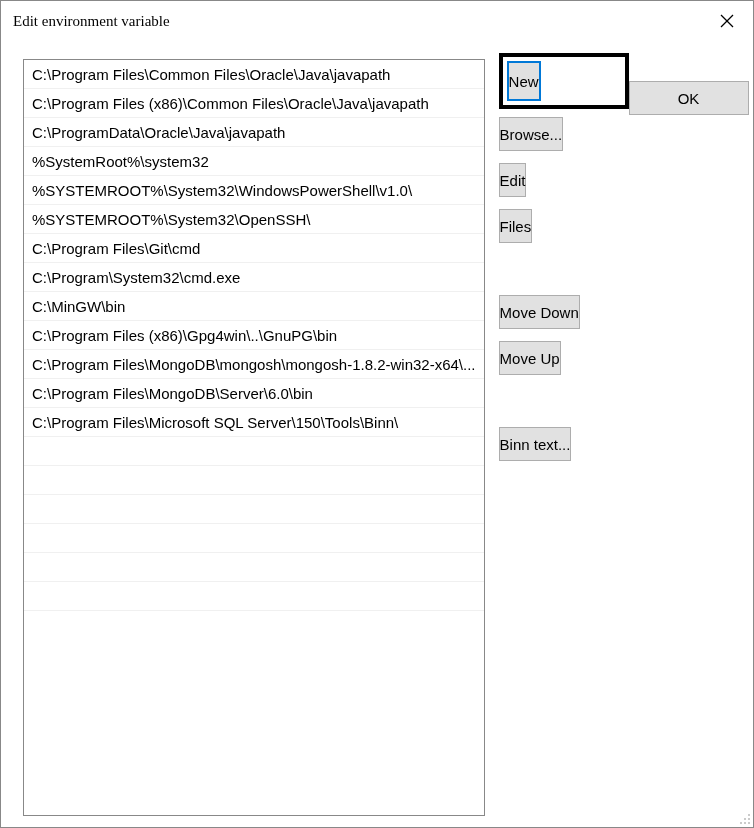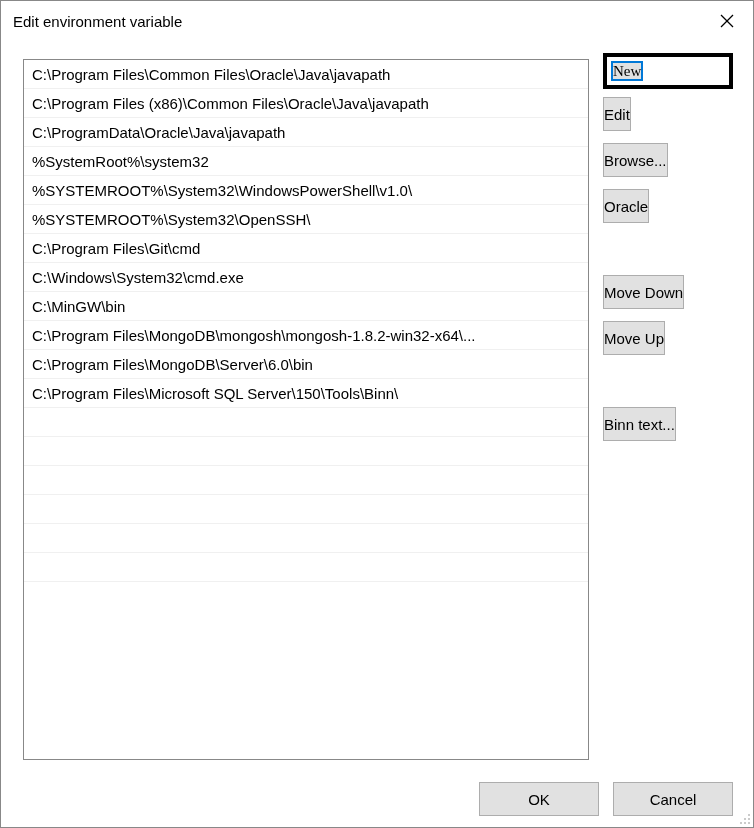--- a/index.html
+++ b/index.html
@@ -26,38 +26,39 @@
     .titlebar {
       display: flex;
       align-items: center;
       justify-content: space-between;
       padding: 6px 12px 4px 12px;
       height: 38px;
     }
     .titlebar-title {
       font-size: 15px;
       color: #000;
+      font-family: Liberation Serif, serif;
     }
     .close-btn {
       width: 28px;
       height: 28px;
       display: flex;
       align-items: center;
       justify-content: center;
       cursor: pointer;
       font-size: 16px;
     }
     .close-btn svg {
       width: 14px;
       height: 14px;
     }
     .content {
       flex: 1;
       display: flex;
-      flex-direction: column;
+      flex-direction: row;
       padding: 20px 20px 11px 22px;
     }
     .main-area {
       flex: 1;
       display: flex;
       gap: 14px;
     }
     .listbox {
       flex: 1;
       border: 1px solid #888;
@@ -98,22 +99,21 @@
       margin-bottom: 12px;
     }
     .btn-highlight {
       border: 4px solid #000;
       padding: 4px;
       margin-top: -6px;
       margin-bottom: 8px;
     }
     .btn-highlight .btn {
       border: 2px solid #0078d7;
-      height: 20px;
-      font-family: Liberation Serif, serif;
+      height: 40px;
     }
     .gap-large {
       height: 40px;
     }
     .footer {
       display: flex;
       justify-content: flex-end;
       gap: 14px;
       padding-top: 22px;
     }
@@ -147,46 +147,47 @@
     <div class="main-area">
 
       <div class="listbox">
         <div class="list-item">C:\Program Files\Common Files\Oracle\Java\javapath</div>
         <div class="list-item">C:\Program Files (x86)\Common Files\Oracle\Java\javapath</div>
         <div class="list-item">C:\ProgramData\Oracle\Java\javapath</div>
         <div class="list-item">%SystemRoot%\system32</div>
         <div class="list-item">%SYSTEMROOT%\System32\WindowsPowerShell\v1.0\</div>
         <div class="list-item">%SYSTEMROOT%\System32\OpenSSH\</div>
         <div class="list-item">C:\Program Files\Git\cmd</div>
-        <div class="list-item">C:\Windows\System32\cmd.exe</div>
+        <div class="list-item">C:\Program\System32\cmd.exe</div>
         <div class="list-item">C:\MinGW\bin</div>
+        <div class="list-item">C:\Program Files (x86)\Gpg4win\..\GnuPG\bin</div>
         <div class="list-item">C:\Program Files\MongoDB\mongosh\mongosh-1.8.2-win32-x64\...</div>
         <div class="list-item">C:\Program Files\MongoDB\Server\6.0\bin</div>
         <div class="list-item">C:\Program Files\Microsoft SQL Server\150\Tools\Binn\</div>
         <div class="list-item"></div>
         <div class="list-item"></div>
         <div class="list-item"></div>
         <div class="list-item"></div>
         <div class="list-item"></div>
         <div class="list-item"></div>
         <div class="list-item" style="border-bottom:none;"></div>
       </div>
 
       <div class="side-buttons">
         <div class="btn-highlight">
           <button class="btn">New</button>
         </div>
         <div class="btn-wrap">
+          <button class="btn">Browse...</button>
+        </div>
+        <div class="btn-wrap">
           <button class="btn">Edit</button>
         </div>
         <div class="btn-wrap">
-          <button class="btn">Browse...</button>
-        </div>
-        <div class="btn-wrap">
-          <button class="btn">Oracle</button>
+          <button class="btn">Files</button>
         </div>
         <div class="gap-large"></div>
         <div class="btn-wrap">
           <button class="btn">Move Down</button>
         </div>
         <div class="btn-wrap">
           <button class="btn">Move Up</button>
         </div>
         <div class="gap-large"></div>
         <div class="btn-wrap">

